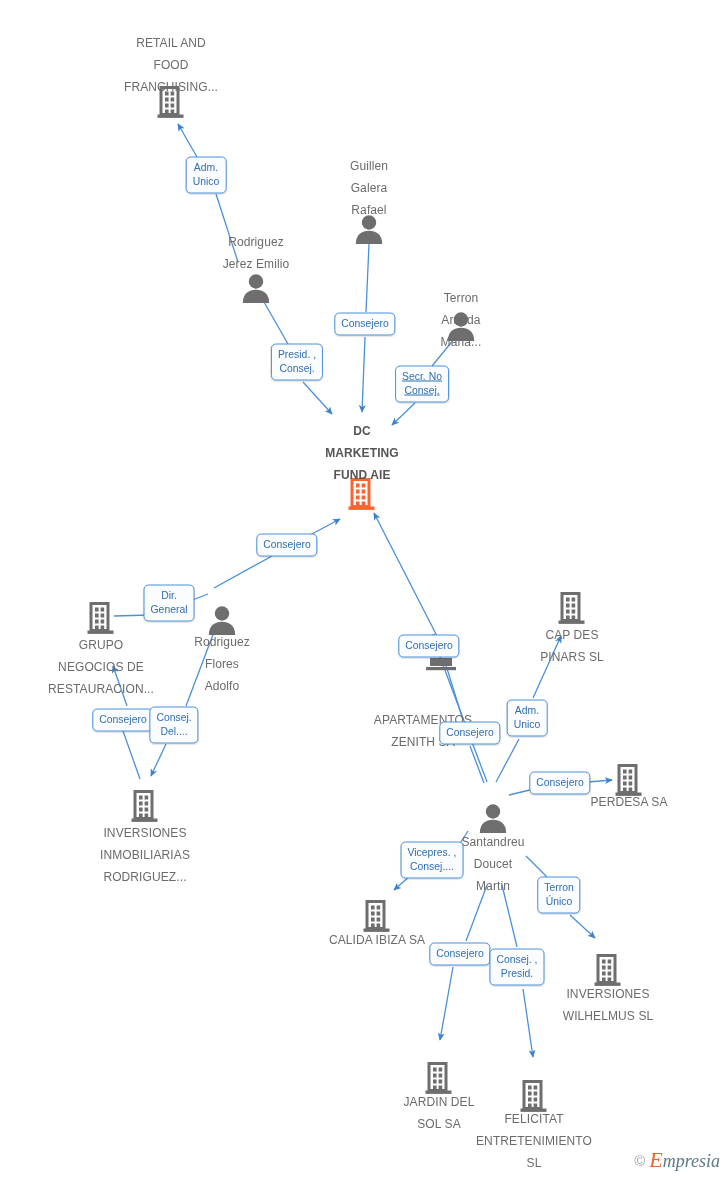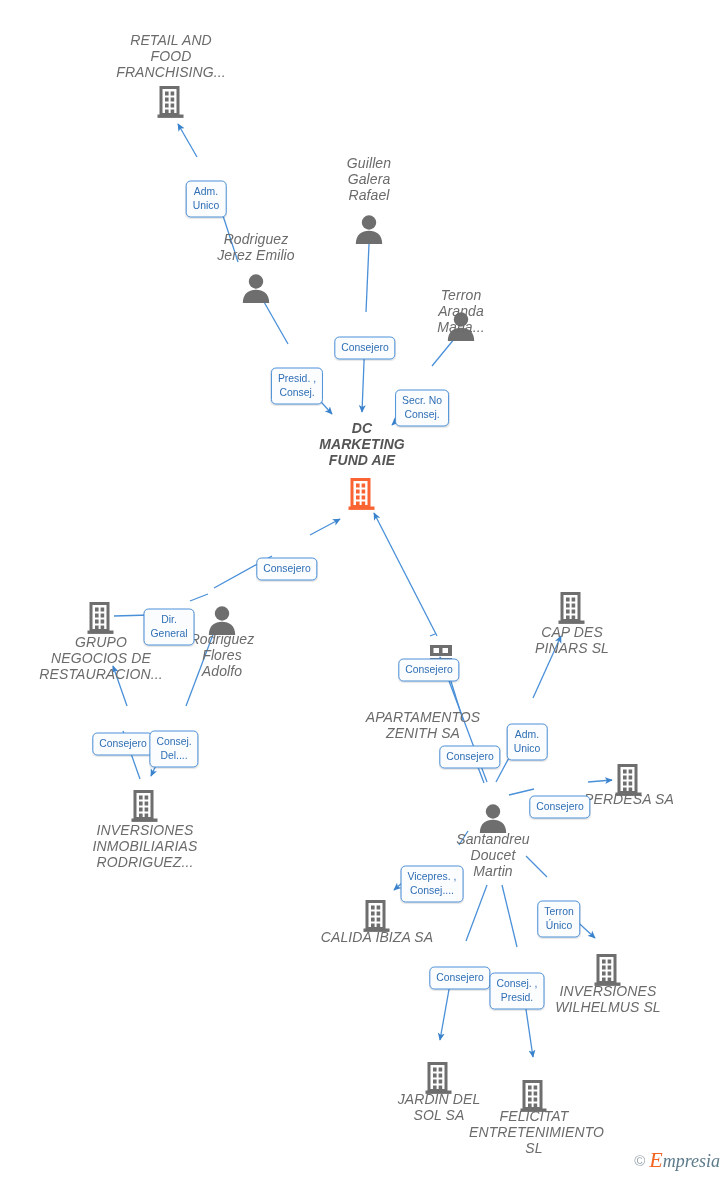--- a/index.html
+++ b/index.html
@@ -26,26 +26,25 @@
     height: 1180px;
     pointer-events: none;
   }
   .node {
     position: absolute;
     transform: translateX(-50%);
     text-align: center;
     width: 130px;
   }
   .node-caption {
-    font-size: 14px;
-    line-height: 16px;
+    font-size: 12px;
+    line-height: 22px;
     color: #6b6b6b;
     letter-spacing: 0.1px;
     white-space: pre-line;
-    font-style: italic;
   }
   .node-caption.focus {
     color: #555555;
     font-weight: bold;
   }
   .icon-wrap {
     display: block;
     line-height: 0;
   }
   .icon-wrap svg { display: inline-block; }
@@ -57,21 +56,20 @@
     border: 1.3px solid #4a90d9;
     border-radius: 5px;
     background: #fbfcfe;
     color: #2f6fb5;
     font-size: 10.4px;
     line-height: 14px;
     text-align: center;
     padding: 3px 6px 4px 6px;
     white-space: pre-line;
     box-shadow: 0 1px 1px rgba(0,0,0,0.10);
-    margin-top: 24px;
   }
   .watermark {
     position: absolute;
     right: 8px;
     bottom: 9px;
     display: flex;
     align-items: center;
     gap: 4px;
     font-size: 16px;
   }
@@ -388,21 +386,21 @@
 ENTRETENIMIENTO
 SL</div>
       </div>
     </div>
   <div id="labels-group">
       <div class="rel-label" style="left: 206px; top: 175px;">Adm.
 Unico</div>
       <div class="rel-label" style="left: 365px; top: 324px;">Consejero</div>
       <div class="rel-label" style="left: 297px; top: 362px;">Presid. ,
 Consej.</div>
-      <div class="rel-label" style="left: 422px; top: 384px;">Secr.  No
+      <div class="rel-label" style="left: 422px; top: 384px; text-decoration: underline;">Secr.  No
 Consej.</div>
       <div class="rel-label" style="left: 287px; top: 545px;">Consejero</div>
       <div class="rel-label" style="left: 169px; top: 603px;">Dir.
 General</div>
       <div class="rel-label" style="left: 123px; top: 720px;">Consejero</div>
       <div class="rel-label" style="left: 174px; top: 725px;">Consej.
 Del....</div>
       <div class="rel-label" style="left: 429px; top: 646px;">Consejero</div>
       <div class="rel-label" style="left: 470px; top: 733px;">Consejero</div>
       <div class="rel-label" style="left: 527px; top: 718px;">Adm.

